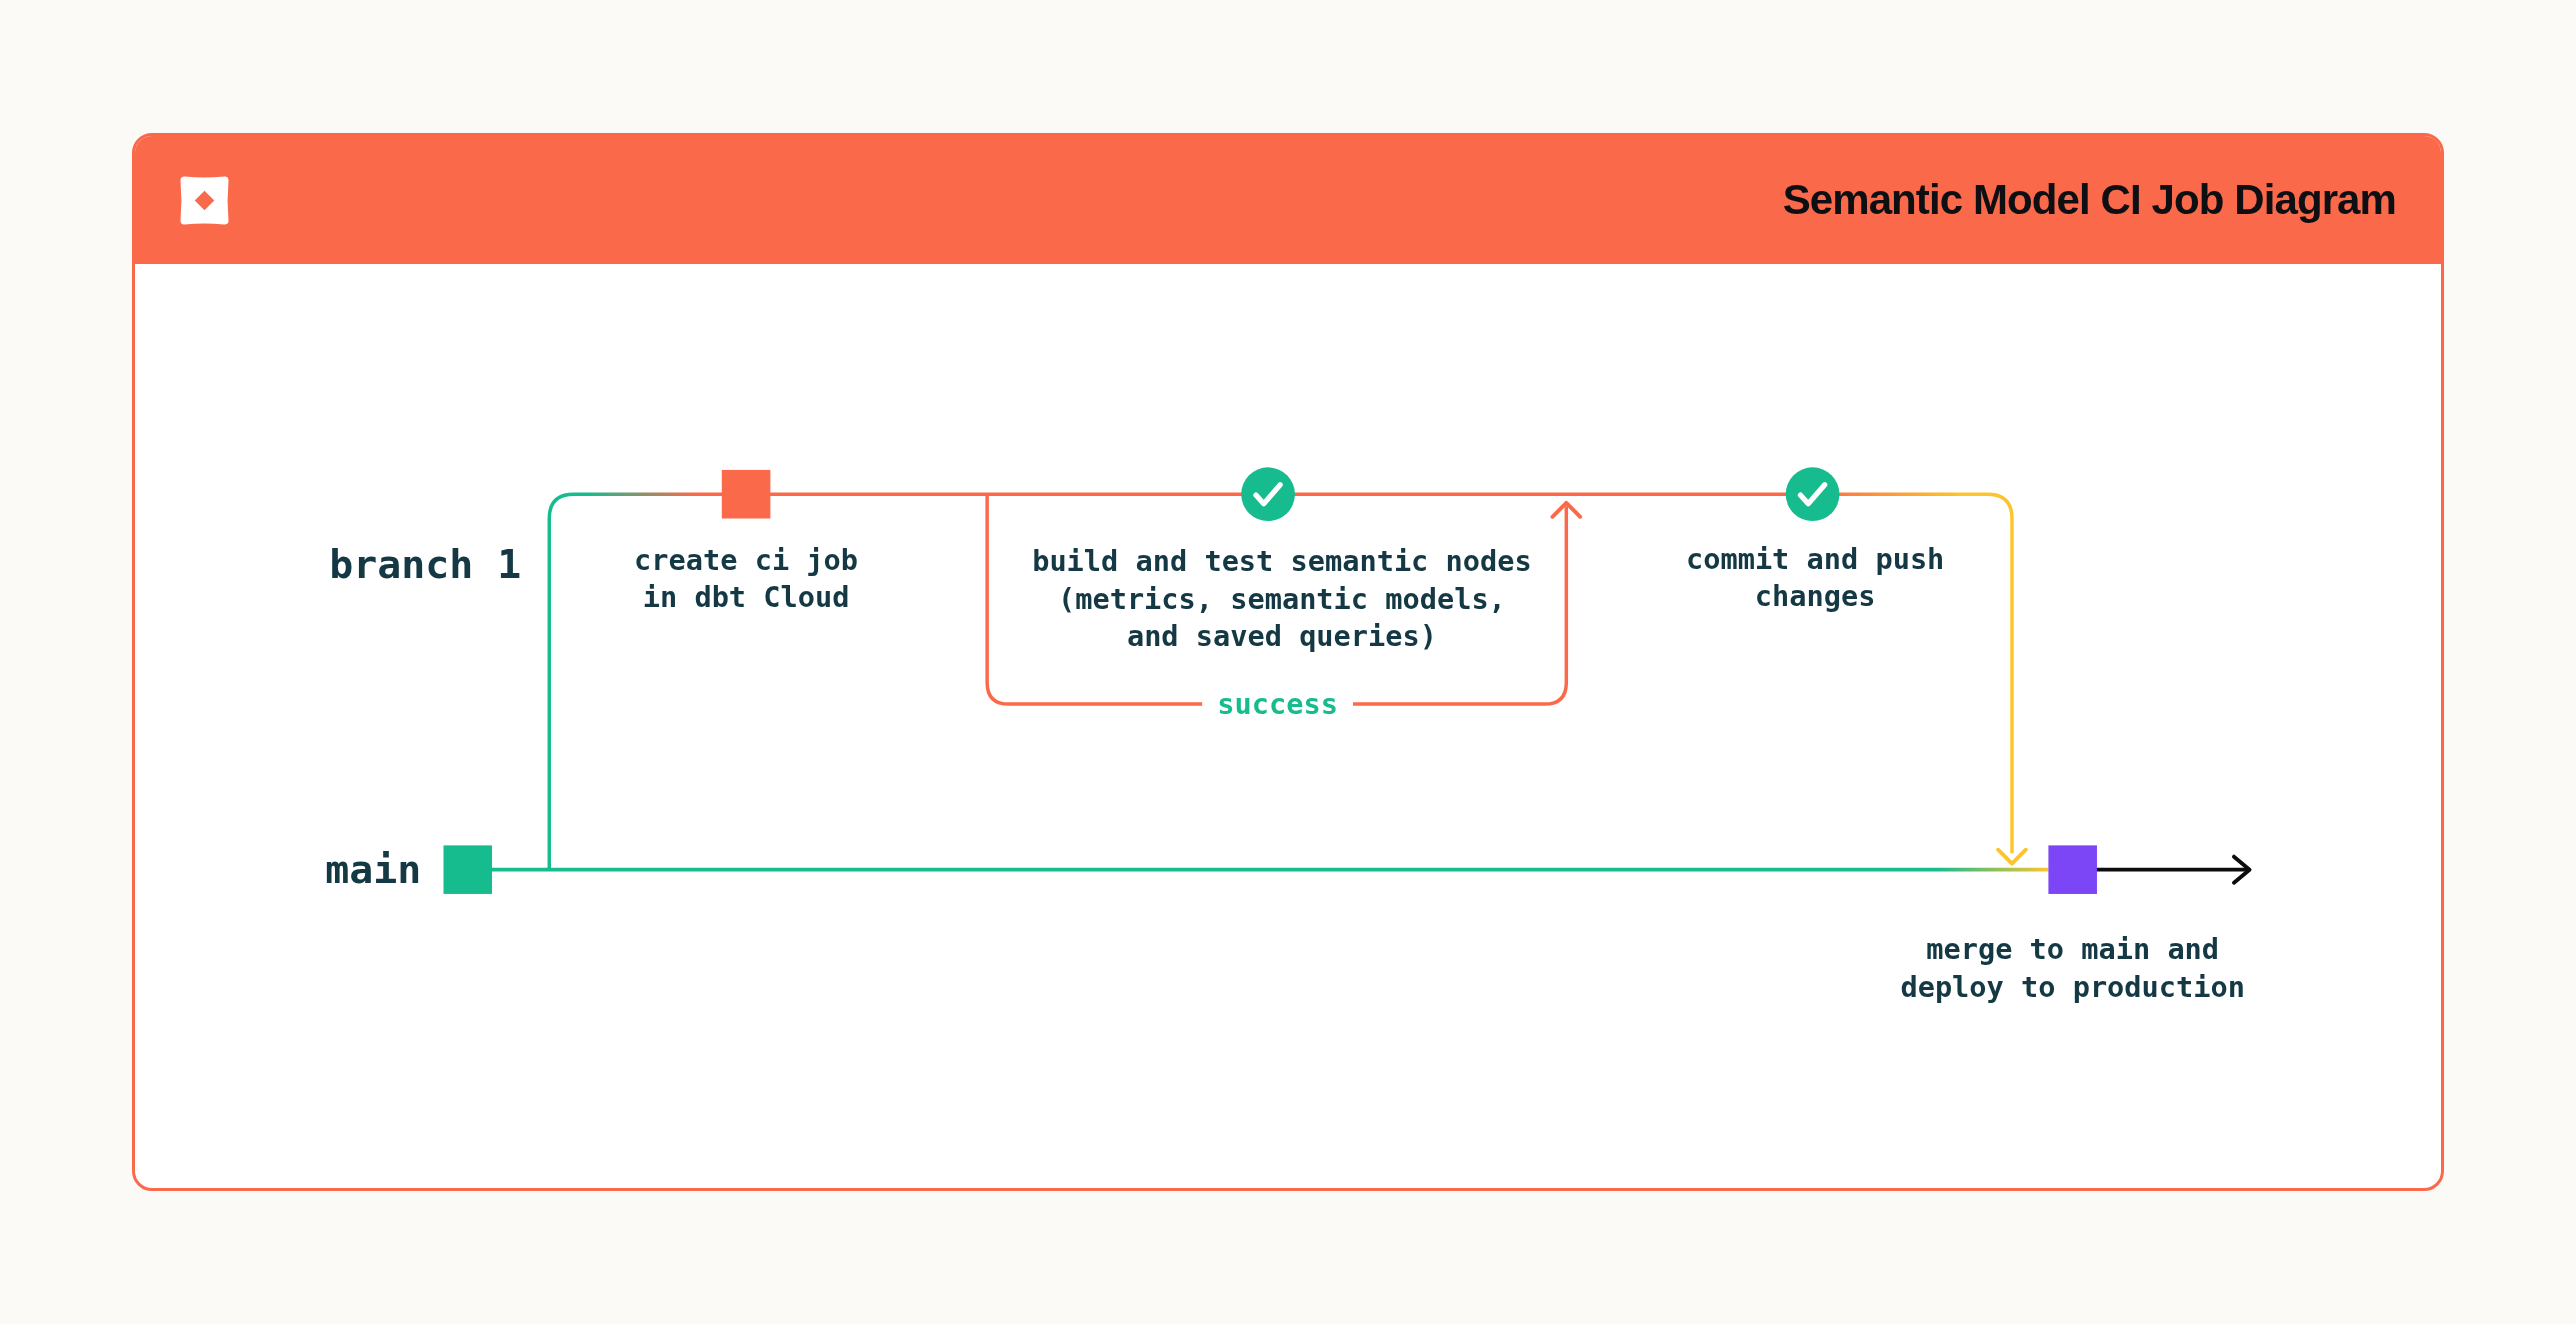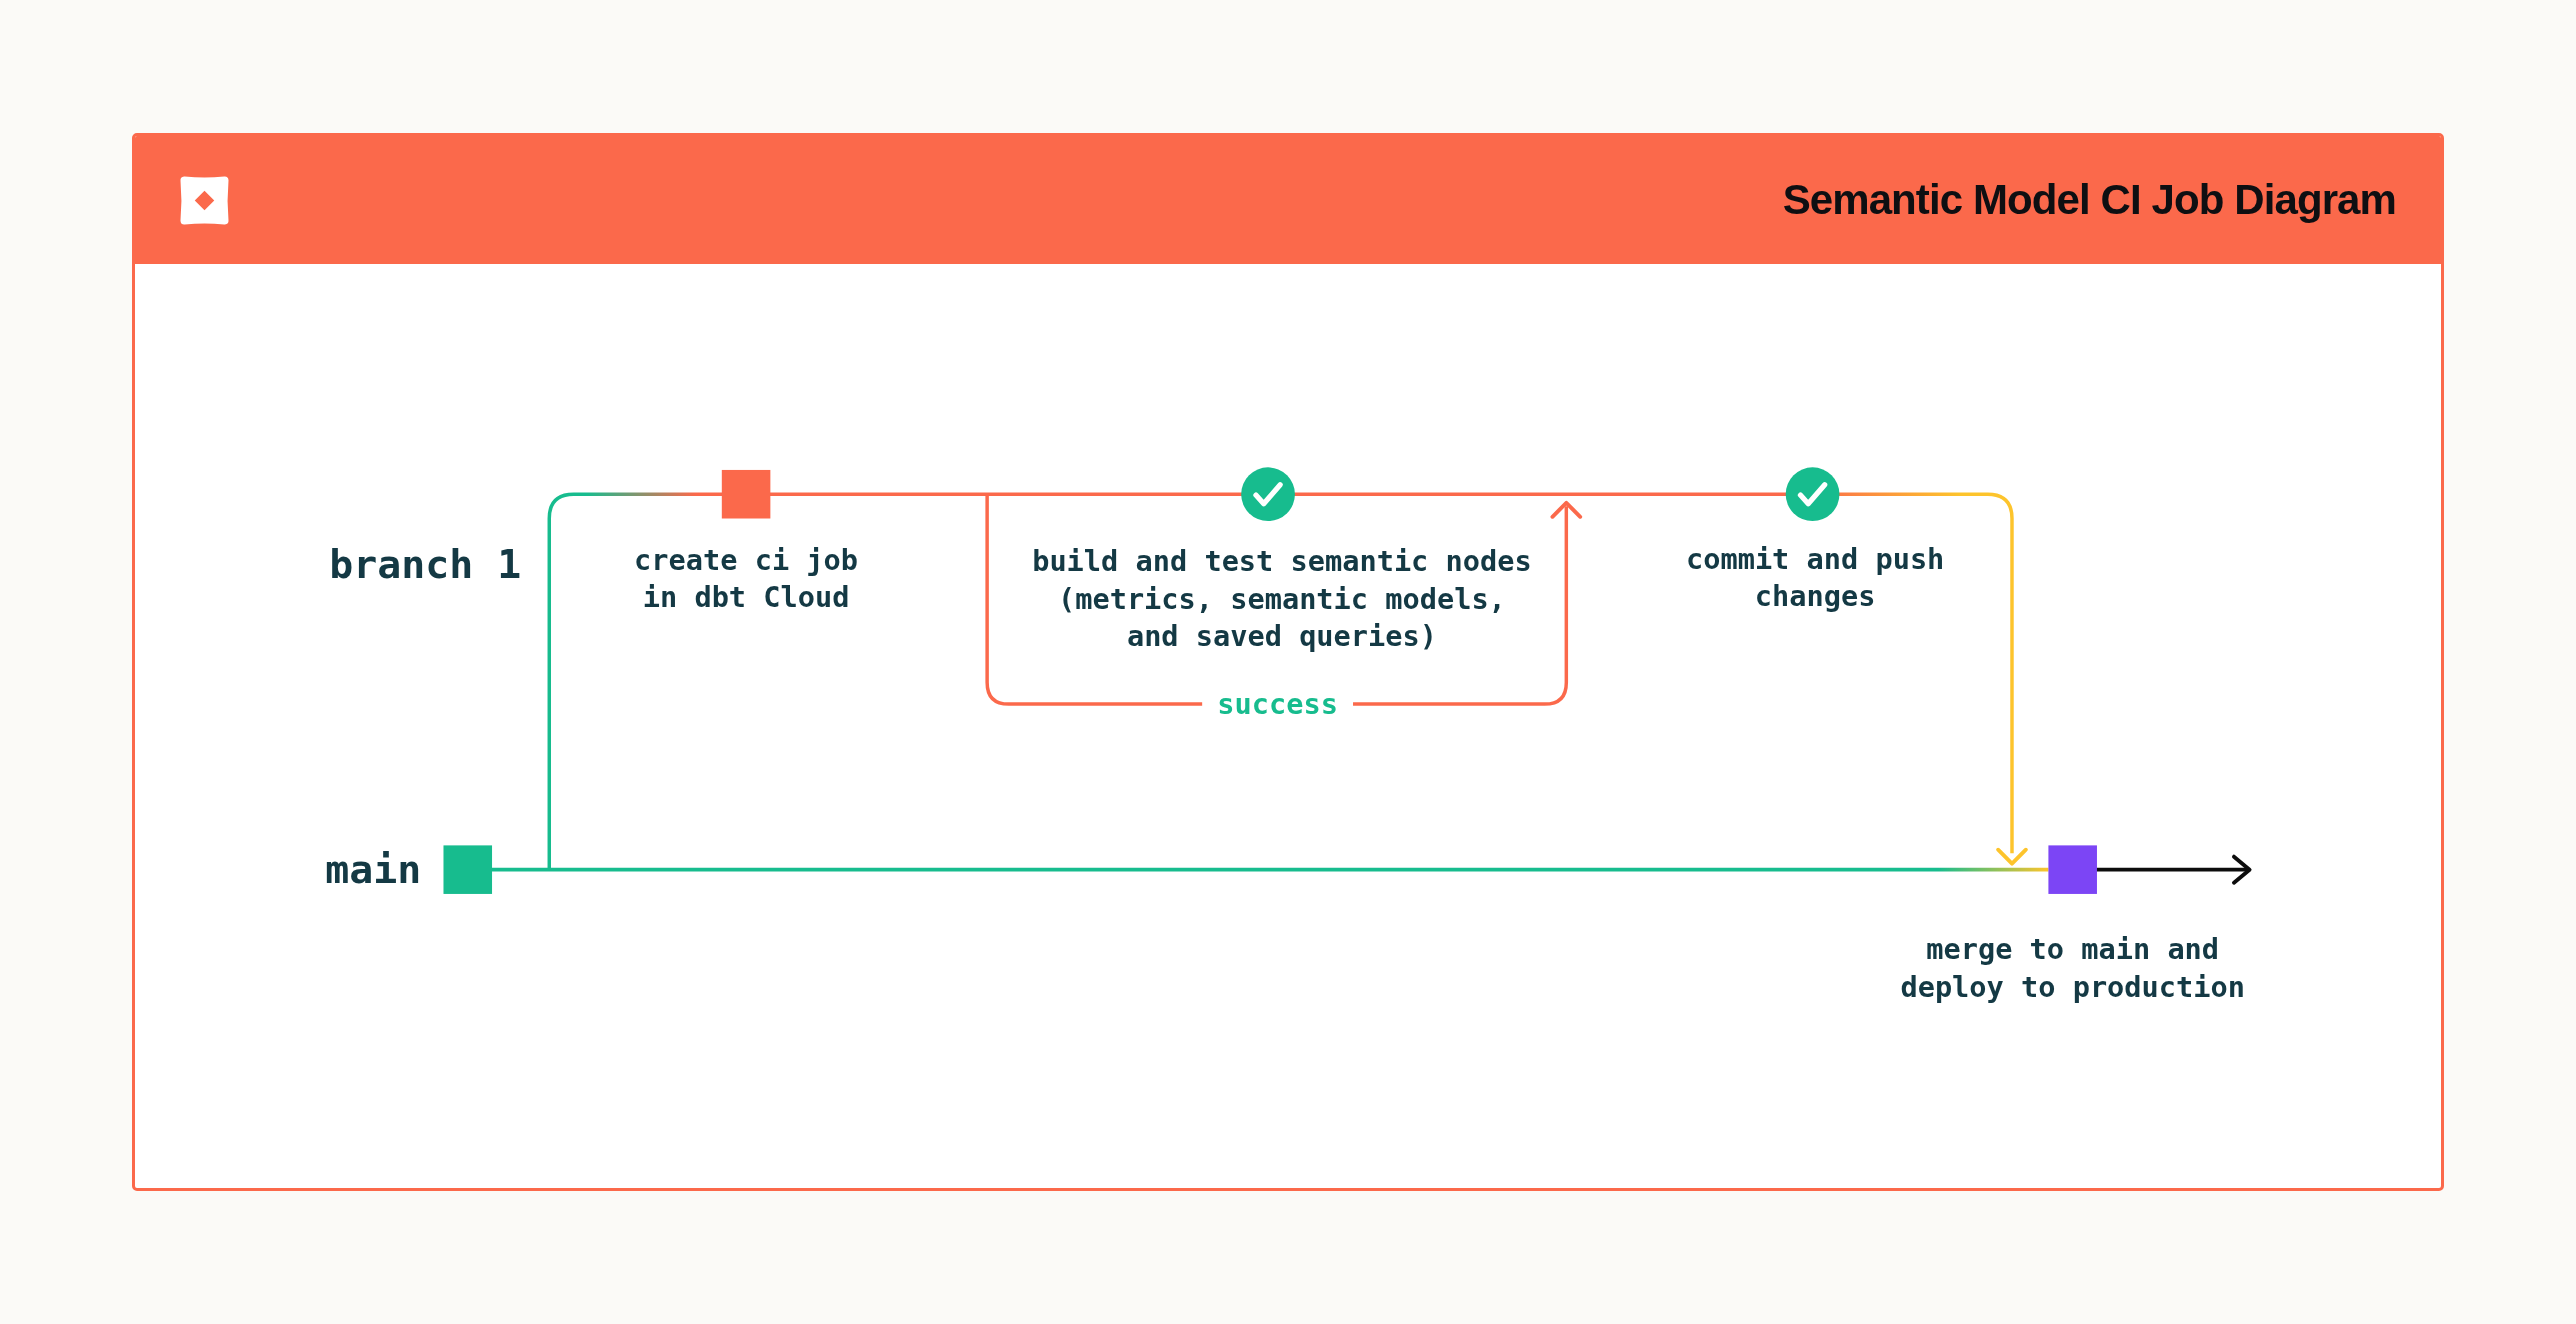--- a/index.html
+++ b/index.html
@@ -9,21 +9,21 @@
     font-family:"DejaVu Sans Mono", monospace;
     position:relative;
     overflow:hidden;
   }
   .card {
     position:absolute; left:132px; top:133px;
     width:2312px; height:1058px;
     box-sizing:border-box;
     background:#ffffff;
     border:3.5px solid #fb694b;
-    border-radius:5px;
+    border-radius:20px;
     overflow:hidden;
   }
   .card-header {
     height:128px;
     background:#fb694b;
     display:flex;
     align-items:center;
   }
   .logo-wrap { margin-left:35px; width:69px; height:69px; }
   .card-title {

